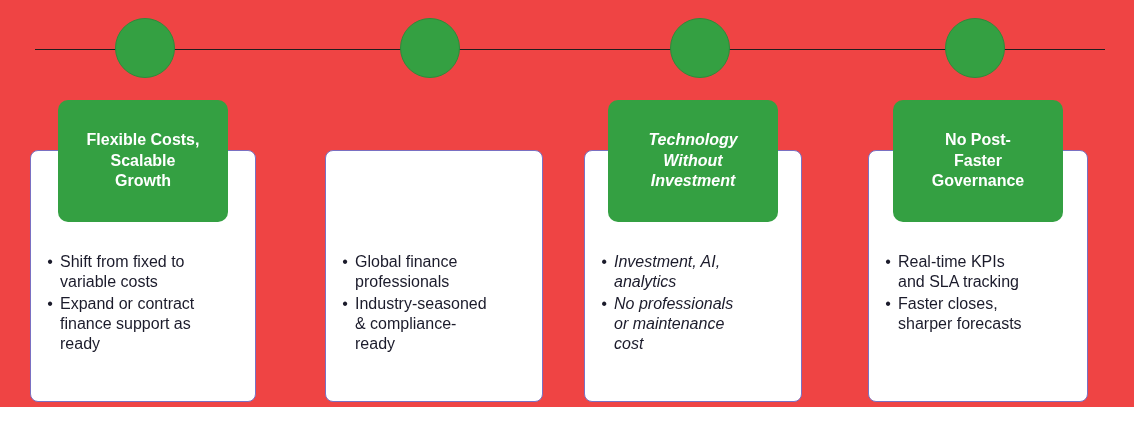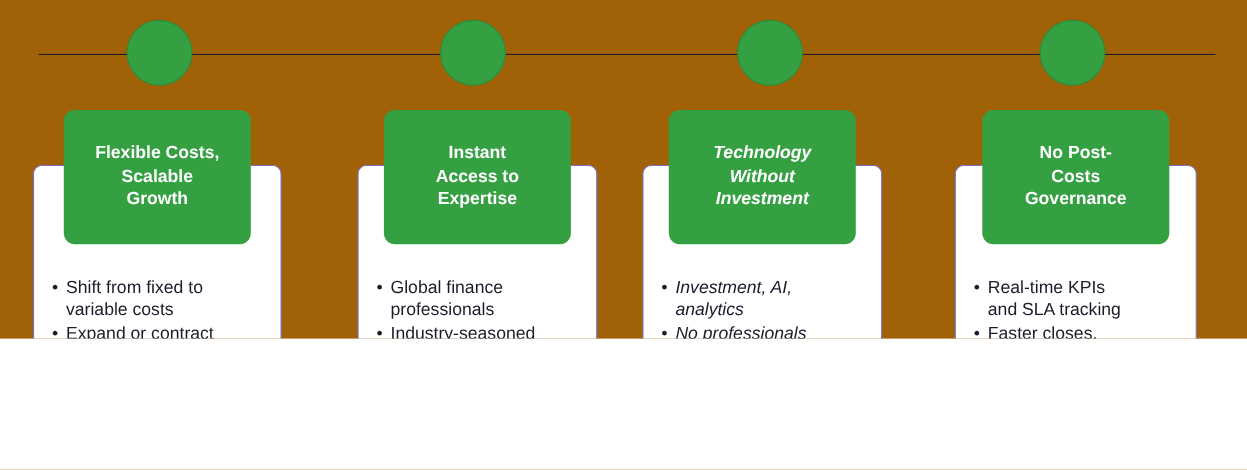--- a/index.html
+++ b/index.html
@@ -1,19 +1,19 @@
 <!DOCTYPE html>
 <html style="--green: #34a042; --greenEdge: #2e8b3a; --cardBorder: #7a70c2; --line: #1f1f1f; --text: #1b1b2b;"><head>
 <meta charset="utf-8">
 <style>
   html,body { margin:0; padding:0; background:#ffffff; }
   .canvas {
     position:relative;
-    width:1134px; height:308px;
-    background:#a16207;
+    width:1134px; height:407px;
+    background:#ef4444;
     font-family:"Liberation Sans", sans-serif;
     overflow:hidden;
   }
   .timeline-line {
     position:absolute;
     left:35px; top:49px;
     width:1070px; height:0;
     border-top:1px solid var(--line, #1f1f1f);
   }
   .timeline-node {
@@ -115,23 +115,20 @@
         <span class="bullet-glyph">•</span>
         <span class="bullet-text">Expand or contract
 finance support as
 ready</span>
       </li>
     </ul>
   </div>
 
   <div class="card-group cg-2">
     <div class="card-outline"></div>
-    <div class="card-header">Instant
-Access to
-Expertise</div>
     <ul class="card-bullets">
       <li>
         <span class="bullet-glyph">•</span>
         <span class="bullet-text">Global finance
 professionals</span>
       </li>
       <li>
         <span class="bullet-glyph">•</span>
         <span class="bullet-text">Industry-seasoned
 &amp; compliance-
@@ -156,21 +153,21 @@
         <span class="bullet-text">No professionals
 or maintenance
 cost</span>
       </li>
     </ul>
   </div>
 
   <div class="card-group cg-4">
     <div class="card-outline"></div>
     <div class="card-header">No Post-
-Costs
+Faster
 Governance</div>
     <ul class="card-bullets">
       <li>
         <span class="bullet-glyph">•</span>
         <span class="bullet-text">Real-time KPIs
 and SLA tracking</span>
       </li>
       <li>
         <span class="bullet-glyph">•</span>
         <span class="bullet-text">Faster closes,

